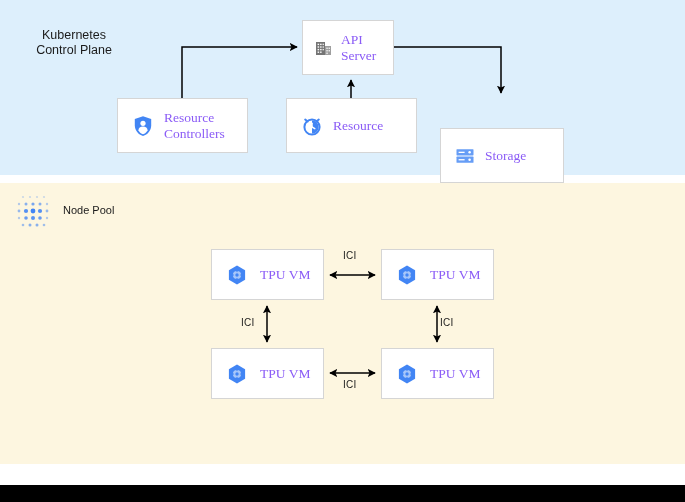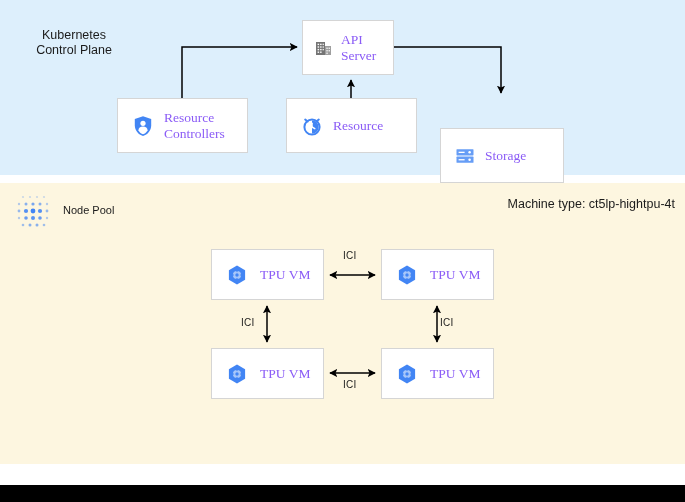--- a/index.html
+++ b/index.html
@@ -257,21 +257,20 @@
         <circle cx="16" cy="33" r="1.5" opacity="0.62"></circle>
         <circle cx="23" cy="33" r="1.5" opacity="0.62"></circle>
         <circle cx="30" cy="33" r="1.3" opacity="0.5"></circle>
       </g>
     </svg>
   </div>
 
   <div class="panel-title" id="node-pool-title">Node Pool</div>
 
   <div id="node-pool-meta">
-    <div>Machine type: ct5lp-hightpu-4t</div>
   </div>
 
   <div class="node-box tpu-box" id="tpu-vm-0">
     <span class="icon">
       <svg width="22" height="22" viewBox="0 0 22 22">
         <path d="M11 1.6 L19.1 6.3 V15.7 L11 20.4 L2.9 15.7 V6.3 Z" fill="#4285f4"></path>
         <circle cx="11" cy="11" r="4.1" fill="#a8c7fa"></circle>
         <circle cx="11" cy="11" r="1.7" fill="#4285f4"></circle>
         <g stroke="#4285f4" stroke-width="1.15" stroke-linecap="round">
           <line x1="11" y1="5.9" x2="11" y2="7.6"></line>

